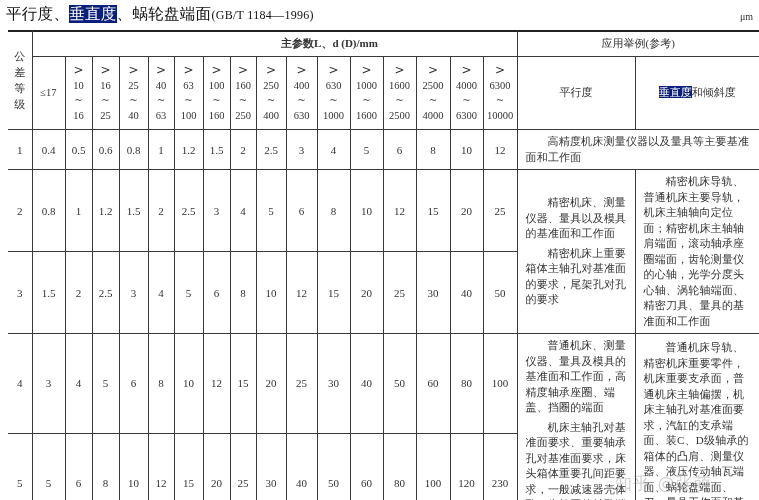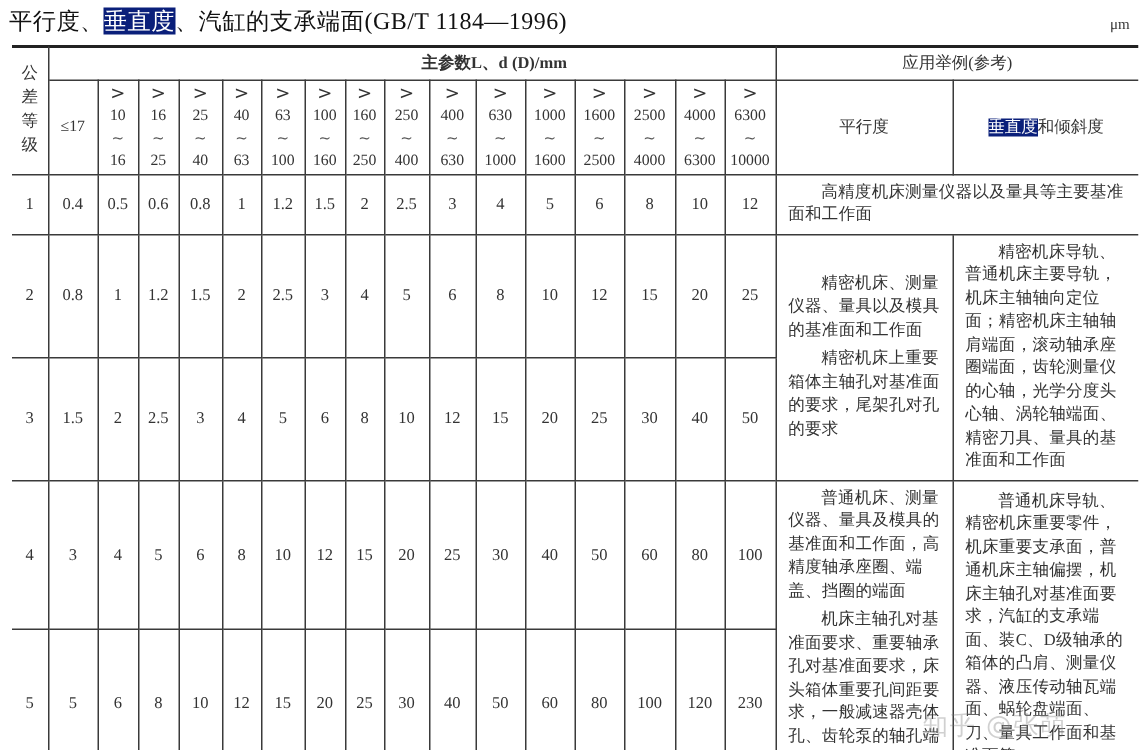--- a/index.html
+++ b/index.html
@@ -1,21 +1,21 @@
 <!DOCTYPE html>
 <html><head>
 <meta charset="utf-8">
 <style>
   html, body { margin:0; padding:0; background:#ffffff; }
   body { width:759px; height:500px; overflow:hidden; position:relative;
          font-family:"DejaVu Serif","Liberation Serif",serif; color:#222; }
   .title { position:absolute; left:6px; top:4px; font-size:15.5px; letter-spacing:0.3px;
            font-family:"DejaVu Sans","Liberation Sans",sans-serif; color:#111; white-space:nowrap; }
   .title .hl { background:#0a1f7a; color:#fff; }
-  .title .std { font-family:"Liberation Serif","DejaVu Serif",serif; font-size:16px; }
+  .title .std { font-family:"Liberation Serif","DejaVu Serif",serif; font-size:12px; }
   .unit { position:absolute; left:708px; top:11px; font-size:10px; font-family:"Liberation Serif",serif; color:#333;margin-left:32px; }
   .rule { position:absolute; left:8px; top:30px; width:751px; height:2px; background:#222; }
 
   table.grid { position:absolute; left:8px; top:31px; border-collapse:collapse; table-layout:fixed; }
   table.grid td { border:1px solid #3a3a3a; padding:0; text-align:center; vertical-align:middle;
                   font-family:"Liberation Serif","DejaVu Serif",serif; font-size:11px; color:#333; }
   table.grid tr:first-child td { border-top:none; }
   table.grid td.first { border-left:none; }
   table.grid td.last { border-right:none; }
   .vhead { font-family:"DejaVu Sans","Liberation Sans",sans-serif; font-size:11px; line-height:16px; color:#444; }
@@ -27,21 +27,21 @@
          font-family:"DejaVu Sans","Liberation Sans",sans-serif; font-size:10.2px; line-height:15.5px;
          color:#333; letter-spacing:0.2px; }
   .app p { margin:4px; text-indent:2em; }
   .hl2 { background:#0a1f7a; color:#fff; }
   .wm { position:absolute; left:615px; top:472px; font-family:"DejaVu Sans",sans-serif; font-size:17px;
         color:rgba(120,120,120,0.35); letter-spacing:1px; white-space:nowrap; }
 </style>
 </head>
 <body>
 
-<div class="title"><span>平行度、</span><span class="hl">垂直度</span><span>、汽缸的支承端面</span><span class="std">(GB/T 1184—1996)</span></div>
+<div class="title"><span>平行度、</span><span class="hl">垂直度</span><span>、蜗轮盘端面</span><span class="std">(GB/T 1184—1996)</span></div>
 <div class="unit">μm</div>
 <div class="rule"></div>
 
 <table class="grid">
   <colgroup>
     <col style="width:24px">
       <col style="width:33px">
       <col style="width:27px">
       <col style="width:27px">
     <col style="width:29px">
@@ -56,21 +56,21 @@
       <col style="width:33px">
       <col style="width:34px">
       <col style="width:33px">
     <col style="width:34px">
       <col style="width:118px">
       <col style="width:124px">
   </colgroup>
   <tbody>
       <tr style="height:22px">
     <td class="first vhead" rowspan="2">
-      <div style="width:12px;margin:4px auto;">公差等级</div>
+      <div style="width:12px;margin:17px auto;">公差等级</div>
     </td>
     <td colspan="16" class="cn" style="text-align:center;padding-left:110px;font-weight:bold;">主参数L、d (D)/mm</td>
     <td colspan="2" class="last cn">应用举例(参考)</td>
   </tr>
   <tr style="height:63px" id="range-row">
     <td>
           <div class="range">
             <div>≤17</div>
           </div>
         </td>

